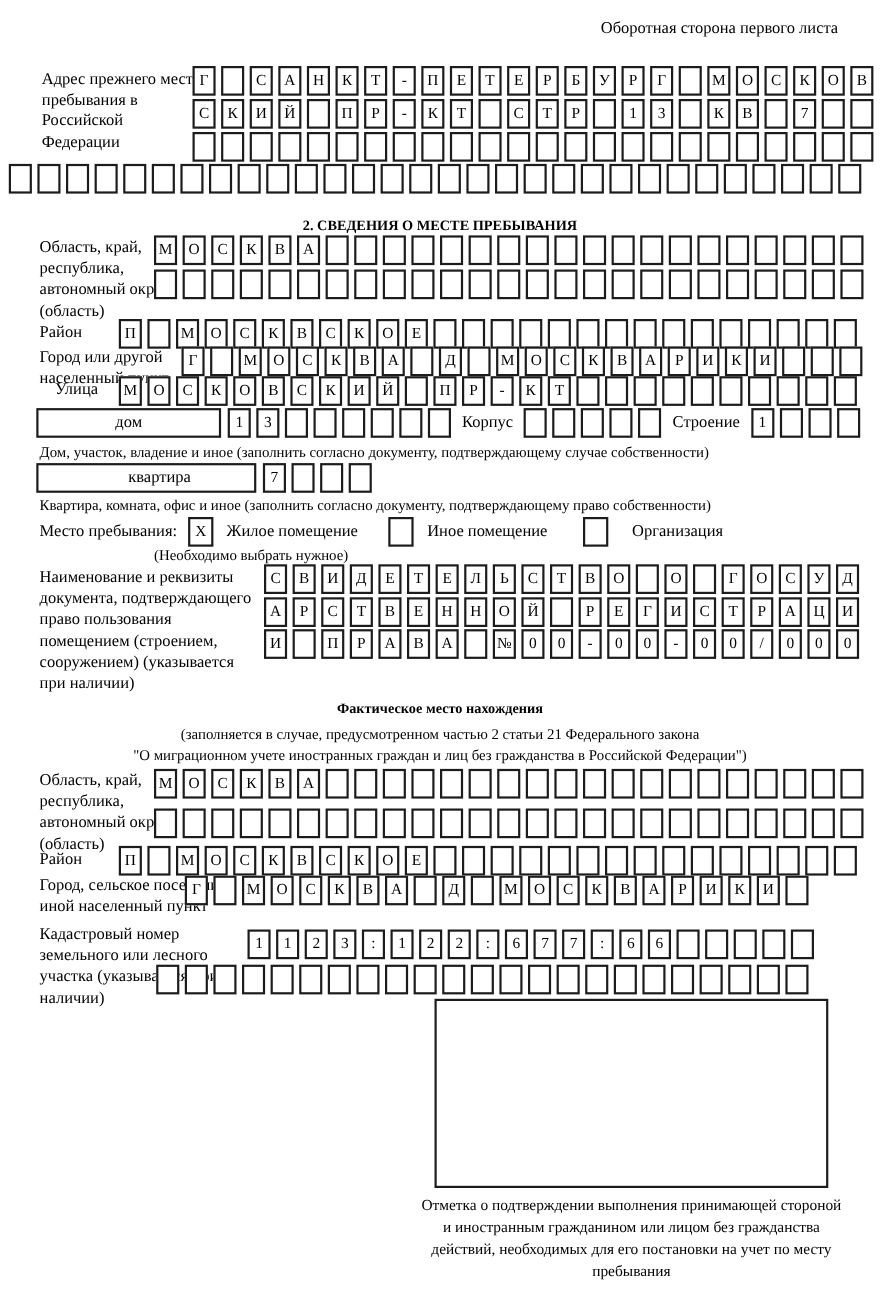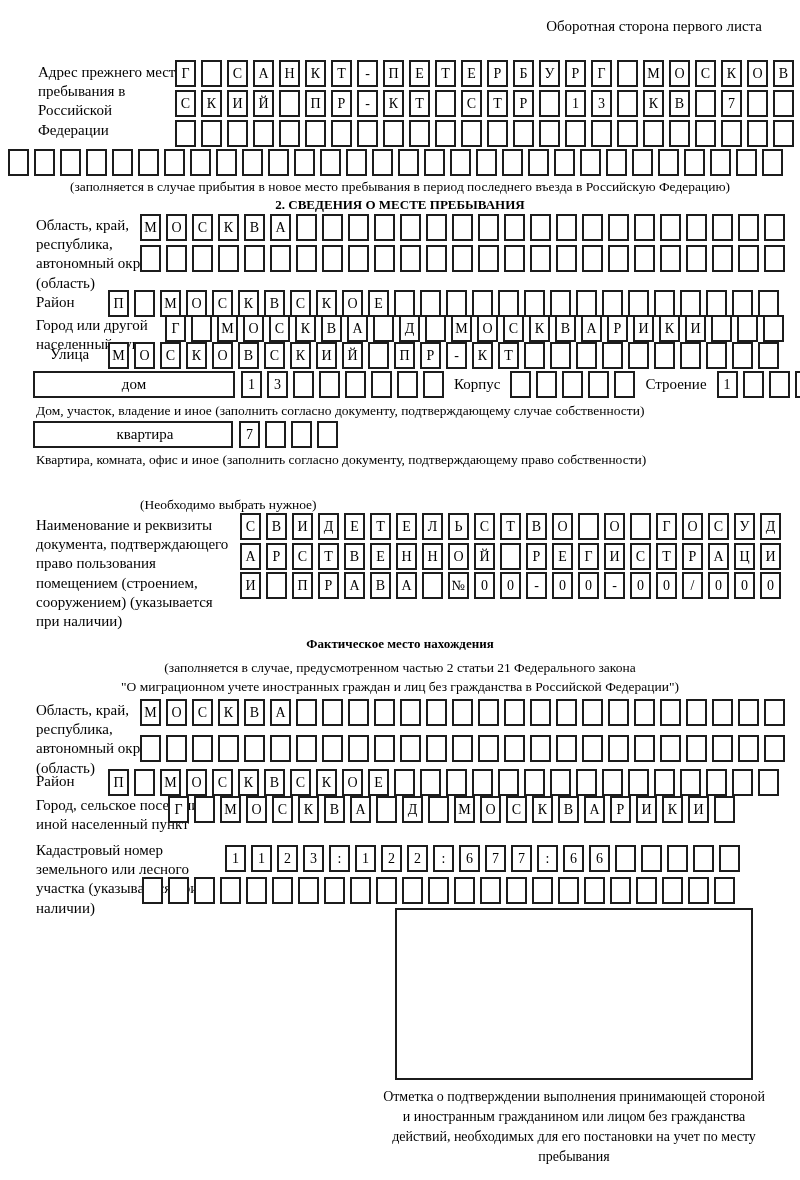--- a/index.html
+++ b/index.html
@@ -133,21 +133,20 @@
       <span class="cell"></span>
       <span class="cell"></span>
       <span class="cell"></span>
       <span class="cell"></span>
       <span class="cell"></span>
       <span class="cell"></span>
       <span class="cell"></span>
       <span class="cell"></span>
       <span class="cell"></span>
     </div>
-  <div class="abs note center" style="top:179px;">(заполняется в случае прибытия в новое место пребывания в период последнего въезда в Российскую Федерацию)</div>
 
   <div class="abs title center" style="top:197px;">2. СВЕДЕНИЯ О МЕСТЕ ПРЕБЫВАНИЯ</div>
 
   <div class="abs lbl" style="top:216px;left:36px;width:132px;">Область, край, республика, автономный округ (область)</div>
   <div class="abs cells" style="top:214px;left:140px;">
       <span class="cell">М</span>
       <span class="cell">О</span>
       <span class="cell">С</span>
       <span class="cell">К</span>
       <span class="cell">В</span>
@@ -282,21 +281,21 @@
       <span class="cell"></span>
       <span class="cell"></span>
       <span class="cell"></span>
       <span class="cell"></span>
       <span class="cell"></span>
       <span class="cell"></span>
       <span class="cell"></span>
     </div>
 
   <div class="abs row" style="top:371px;left:33px;">
-    <span class="wide-box" style="width:202px;">дом</span>
+    <span class="wide-box" style="width:168px;">дом</span>
     <span class="cells">
         <span class="cell">1</span>
         <span class="cell">3</span>
         <span class="cell"></span>
         <span class="cell"></span>
         <span class="cell"></span>
         <span class="cell"></span>
         <span class="cell"></span>
         <span class="cell"></span>
       </span>
@@ -322,20 +321,29 @@
     <span class="wide-box" style="width:200px;padding-left:24px;">квартира</span>
     <span class="cells">
         <span class="cell">7</span>
         <span class="cell"></span>
         <span class="cell"></span>
         <span class="cell"></span>
       </span>
   </div>
   <div class="abs note" style="top:452px;left:36px;">Квартира, комната, офис и иное (заполнить согласно документу, подтверждающему право собственности)</div>
 
+  <div class="abs row" style="top:470px;left:36px;gap:0;">
+    <span class="lbl" style="margin-right:10px;">Место пребывания:</span>
+    <span class="chk">X</span>
+    <span class="lbl" style="margin:0 28px 0 12px;">Жилое помещение</span>
+    <span class="chk"></span>
+    <span class="lbl" style="margin:0 32px 0 12px;">Иное помещение</span>
+    <span class="chk"></span>
+    <span class="lbl" style="margin-left:22px;">Организация</span>
+  </div>
   <div class="abs note" style="top:497px;left:140px;width:230px;text-align:left;">(Необходимо выбрать нужное)</div>
 
   <div class="abs lbl" style="top:516px;left:36px;width:196px;">Наименование и реквизиты документа, подтверждающего право пользования помещением (строением, сооружением) (указывается при наличии)</div>
   <div class="abs cells" style="top:513px;left:240px;">
       <span class="cell">С</span>
       <span class="cell">В</span>
       <span class="cell">И</span>
       <span class="cell">Д</span>
       <span class="cell">Е</span>
       <span class="cell">Т</span>

